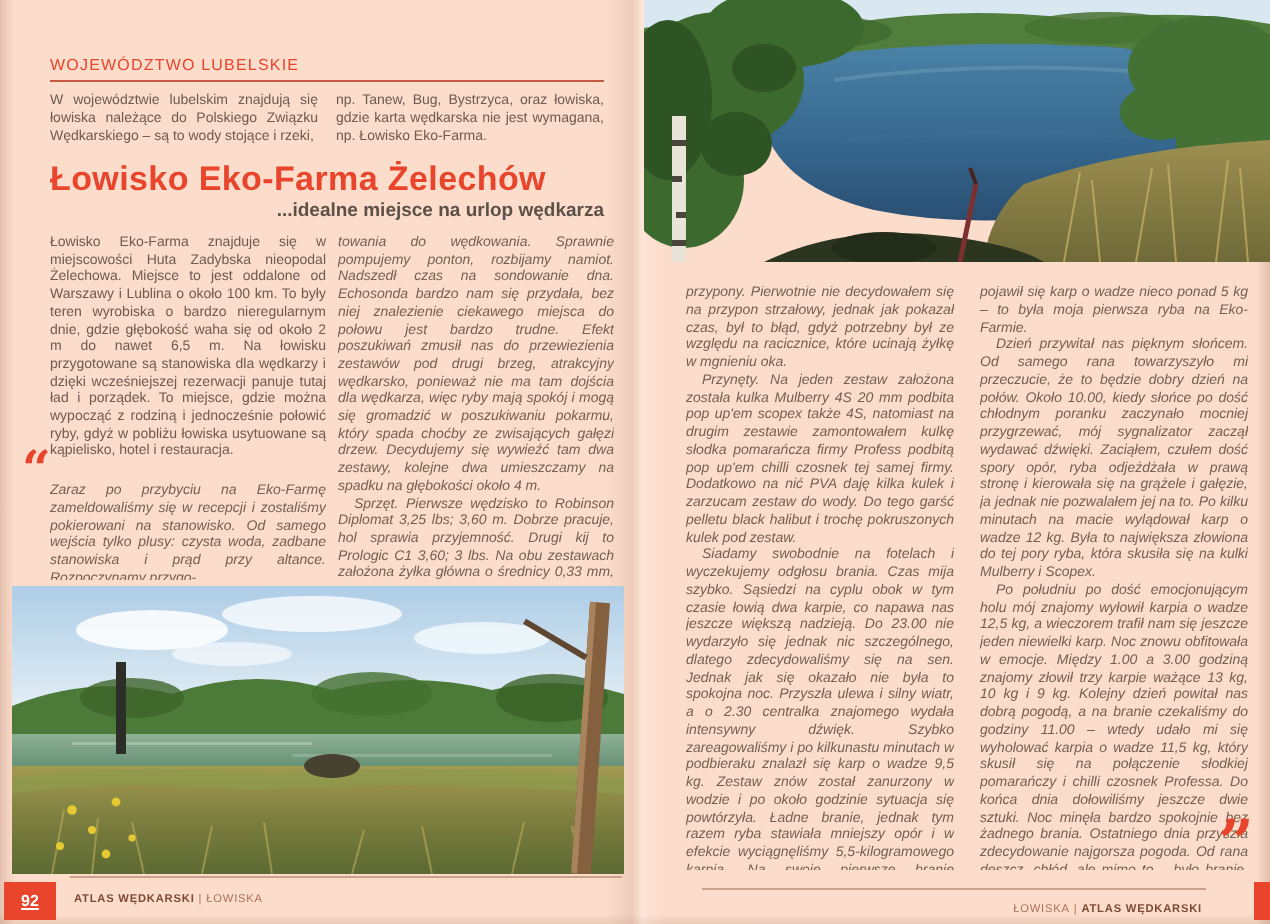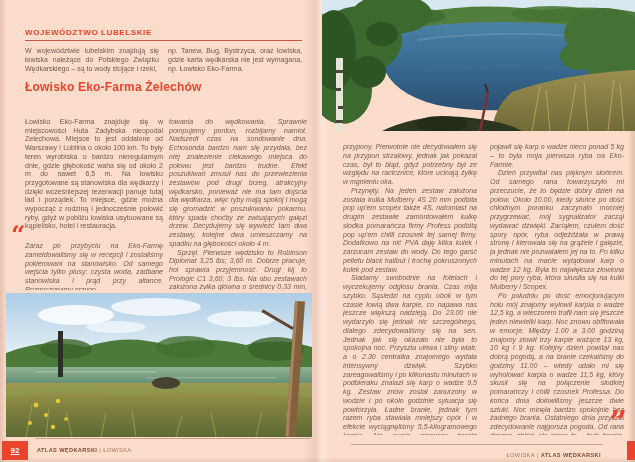--- a/index.html
+++ b/index.html
@@ -16,30 +16,30 @@
       linear-gradient(90deg, rgba(0,0,0,0) 303px, rgba(120,60,40,.10) 316px, rgba(255,255,255,.25) 321px, rgba(0,0,0,0) 332px),
       linear-gradient(0deg, rgba(120,70,50,.12) 0px, rgba(120,70,50,0) 5px),
       #fcdccb;
   }
   .page{position:absolute;top:0;bottom:0;width:318px;}
   .page-left{left:0;}
   .page-right{left:317px;}
 
   .kicker{
     position:absolute;left:25px;top:28px;width:280px;
-    font-size:8px;font-weight:bold;letter-spacing:.6px;color:#e8452c;
+    font-size:8px;font-weight:normal;letter-spacing:.6px;color:#e8452c;
   }
   .kicker-rule{position:absolute;left:25px;top:40px;width:277px;height:1px;background:#c65a40;}
 
   .intro{position:absolute;left:25px;top:47px;width:278px;display:flex;gap:9px;}
   .intro p{margin:0;width:134px;font-size:7px;line-height:8.9px;color:#6e5a4e;text-align:justify;}
 
   .title{
     position:absolute;left:25px;top:80px;margin:0;width:290px;
-    font-size:12px;font-weight:bold;color:#e8452c;letter-spacing:.2px;
+    font-size:17px;font-weight:bold;color:#e8452c;letter-spacing:.2px;
   }
   .subtitle{
     position:absolute;left:25px;top:100px;width:277px;
     font-size:9.5px;font-weight:bold;color:#5c5047;text-align:right;
   }
 
   .body-cols{position:absolute;left:25px;top:118px;width:282px;display:flex;gap:6px;height:172px;overflow:hidden;}
   .bcol{width:138px;height:172px;overflow:hidden;}
   .bcol p{margin:0;font-size:7px;line-height:8.7px;color:#6e5a4e;text-align:justify;}
   .italic p, p.italic{font-style:italic;color:#75604f;}
@@ -88,20 +88,21 @@
 
     <div class="kicker">WOJEWÓDZTWO LUBELSKIE</div>
     <div class="kicker-rule"></div>
 
     <div class="intro">
       <p>W województwie lubelskim znajdują się łowiska należące do Polskiego Związku Wędkarskiego – są to wody stojące i rzeki,</p>
       <p>np. Tanew, Bug, Bystrzyca, oraz łowiska, gdzie karta wędkarska nie jest wymagana, np. Łowisko Eko-Farma.</p>
     </div>
 
     <h1 class="title">Łowisko Eko-Farma Żelechów</h1>
+    <div class="subtitle">...idealne miejsce na urlop wędkarza</div>
 
     <div class="body-cols">
       <div class="bcol">
         <p>Łowisko Eko-Farma znajduje się w miejscowości Huta Zadybska nieopodal Żelechowa. Miejsce to jest oddalone od Warszawy i Lublina o około 100 km. To były teren wyrobiska o bardzo nieregularnym dnie, gdzie głębokość waha się od około 2 m do nawet 6,5 m. Na łowisku przygotowane są stanowiska dla wędkarzy i dzięki wcześniejszej rezerwacji panuje tutaj ład i porządek. To miejsce, gdzie można wypocząć z rodziną i jednocześnie połowić ryby, gdyż w pobliżu łowiska usytuowane są kąpielisko, hotel i restauracja.</p>
         <div class="quote-gap"></div>
         <p class="italic">Zaraz po przybyciu na Eko-Farmę zameldowaliśmy się w recepcji i zostaliśmy pokierowani na stanowisko. Od samego wejścia tylko plusy: czysta woda, zadbane stanowiska i prąd przy altance. Rozpoczynamy przygo-</p>
       </div>
       <div class="bcol italic">
         <p>towania do wędkowania. Sprawnie pompujemy ponton, rozbijamy namiot. Nadszedł czas na sondowanie dna. Echosonda bardzo nam się przydała, bez niej znalezienie ciekawego miejsca do połowu jest bardzo trudne. Efekt poszukiwań zmusił nas do przewiezienia zestawów pod drugi brzeg, atrakcyjny wędkarsko, ponieważ nie ma tam dojścia dla wędkarza, więc ryby mają spokój i mogą się gromadzić w poszukiwaniu pokarmu, który spada choćby ze zwisających gałęzi drzew. Decydujemy się wywieźć tam dwa zestawy, kolejne dwa umieszczamy na spadku na głębokości około 4 m.</p>
         <p class="indent">Sprzęt. Pierwsze wędzisko to Robinson Diplomat 3,25 lbs; 3,60 m. Dobrze pracuje, hol sprawia przyjemność. Drugi kij to Prologic C1 3,60; 3 lbs. Na obu zestawach założona żyłka główna o średnicy 0,33 mm, leadcory o długości 90 cm i gotowe</p>

